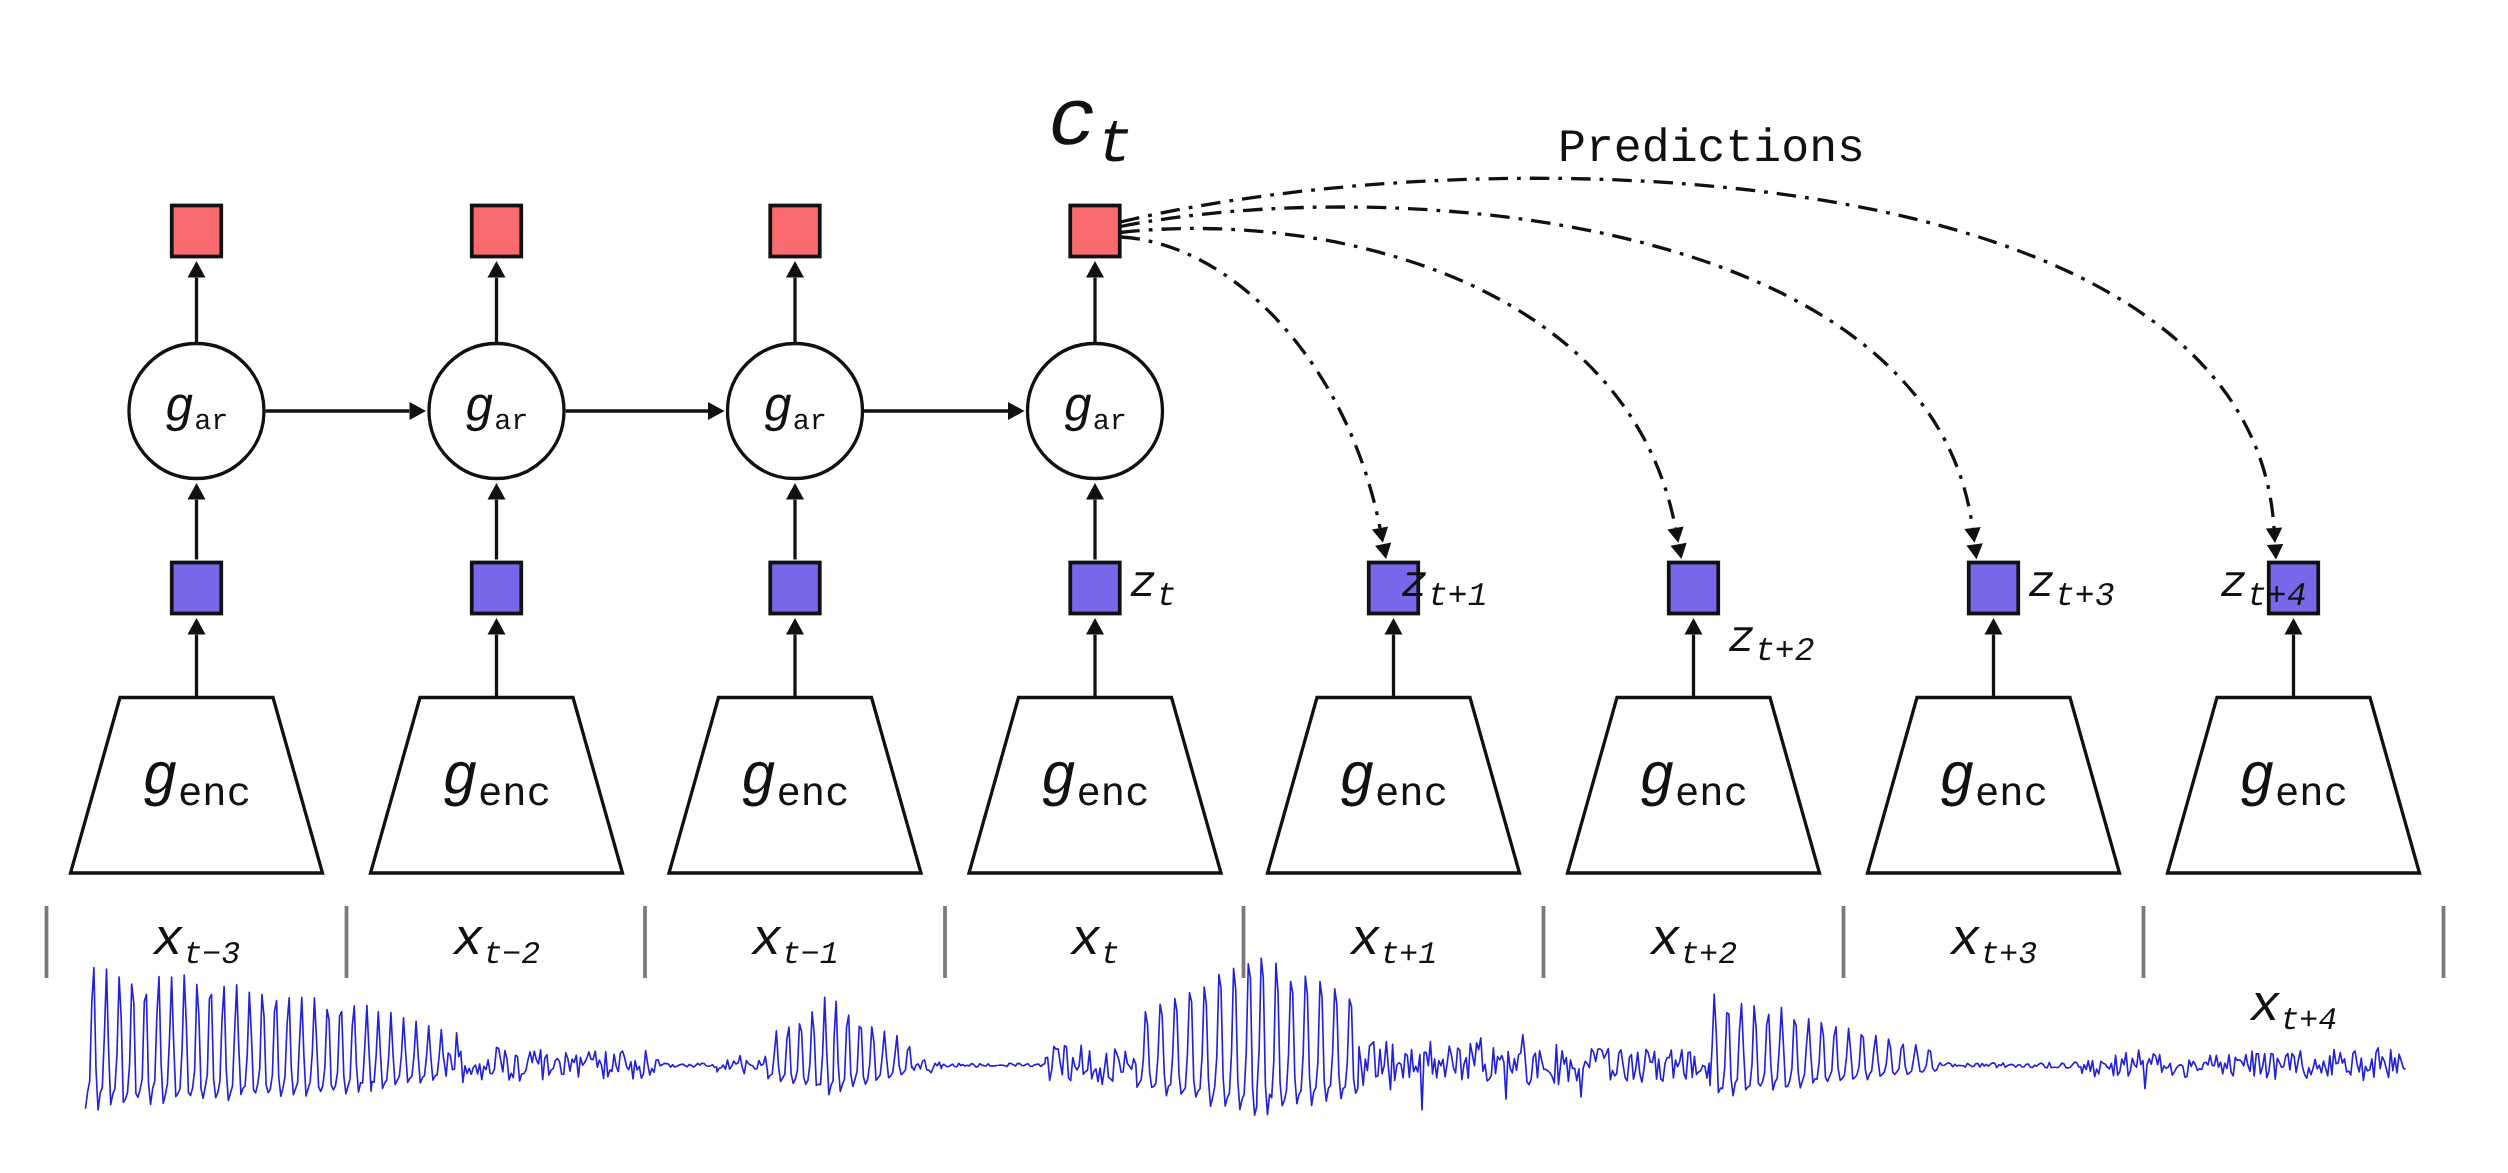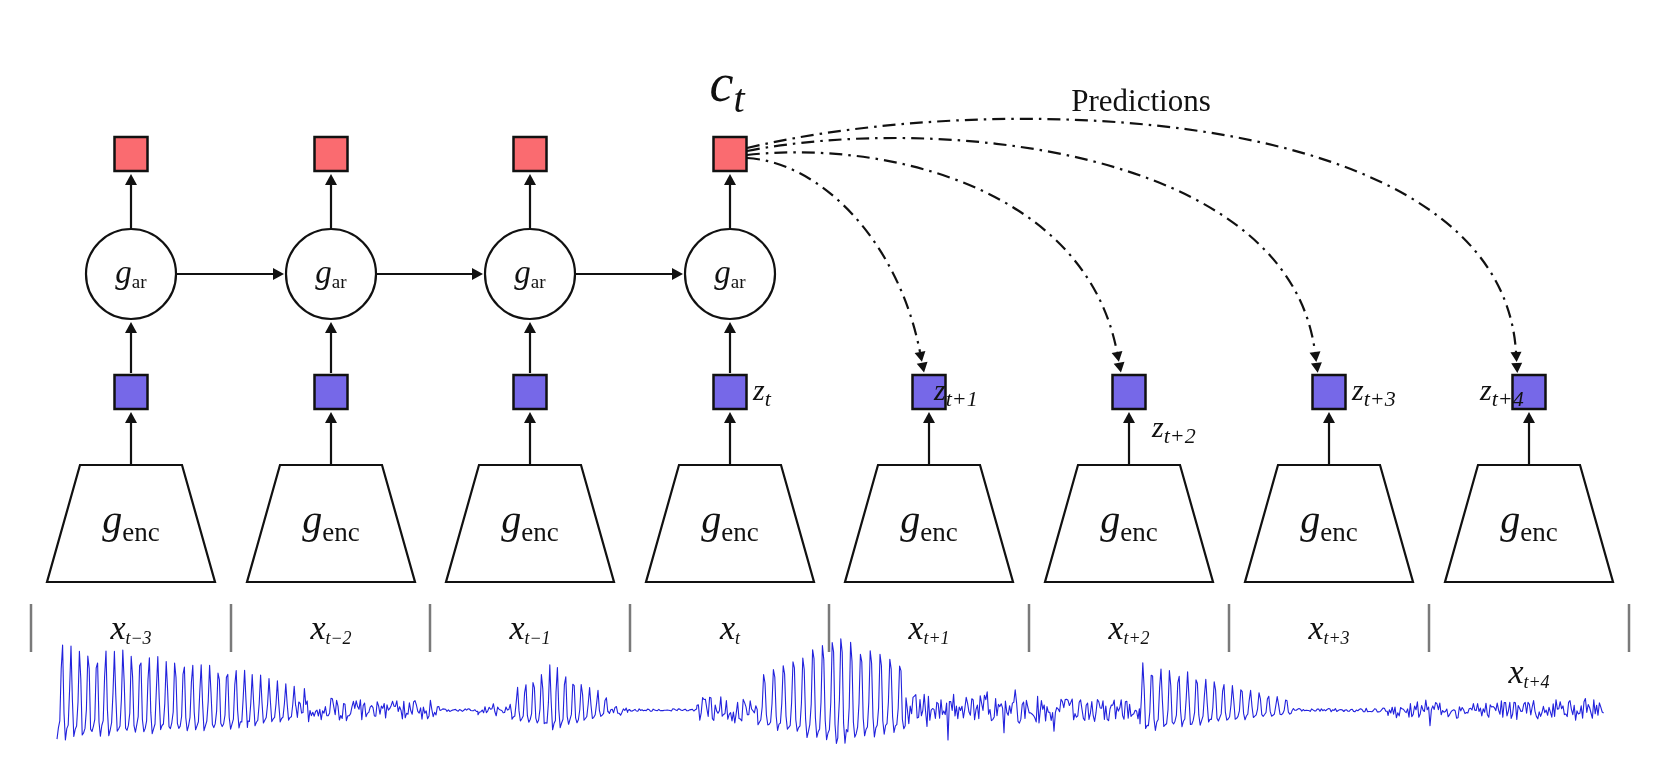--- a/index.html
+++ b/index.html
@@ -1,21 +1,21 @@
 <!DOCTYPE html>
 <html><head>
 <meta charset="utf-8">
 <style>
   html,body{margin:0;padding:0;background:#ffffff;}
   #stage{
     position:relative;
     width:1672px;height:782px;
     background:#ffffff;
     overflow:hidden;
-    font-family:Liberation Serif, serif;
+    font-family:Liberation Mono, monospace;
     color:#111;
   }
   #diagram-svg{position:absolute;left:0;top:0;}
   .lbl{
     position:absolute;
     transform:translate(-50%,-50%);
     white-space:nowrap;
     line-height:1;
     color:#111;
   }
@@ -27,21 +27,21 @@
   .ct-label{font-size:54px;}
   .ct-label sub{font-size:40px;}
   .pred-label{font-size:31px;text-align:right;}
   .ar-label{font-size:33px;}
   .ar-label sub{font-size:19px;}
   .enc-label{font-size:40px;}
   .enc-label sub{font-size:27px;}
   .z-label{font-size:30px;}
   .z-label sub{font-size:22px;}
   .x-label{font-size:34px;}
-  .x-label sub{font-size:18px;}
+  .x-label sub{font-size:21px;}
 </style>
 </head>
 <body>
 
 <div id="stage">
 
   <svg id="diagram-svg" width="1672" height="782" viewBox="0 0 1672 782">
     <defs>
       <marker id="ah" viewBox="0 0 12 14" refX="0.5" refY="7" markerWidth="12" markerHeight="14" orient="auto" markerUnits="userSpaceOnUse">
         <path d="M0.5,1 L11.5,7 L0.5,13 Z" fill="#111111"></path>

